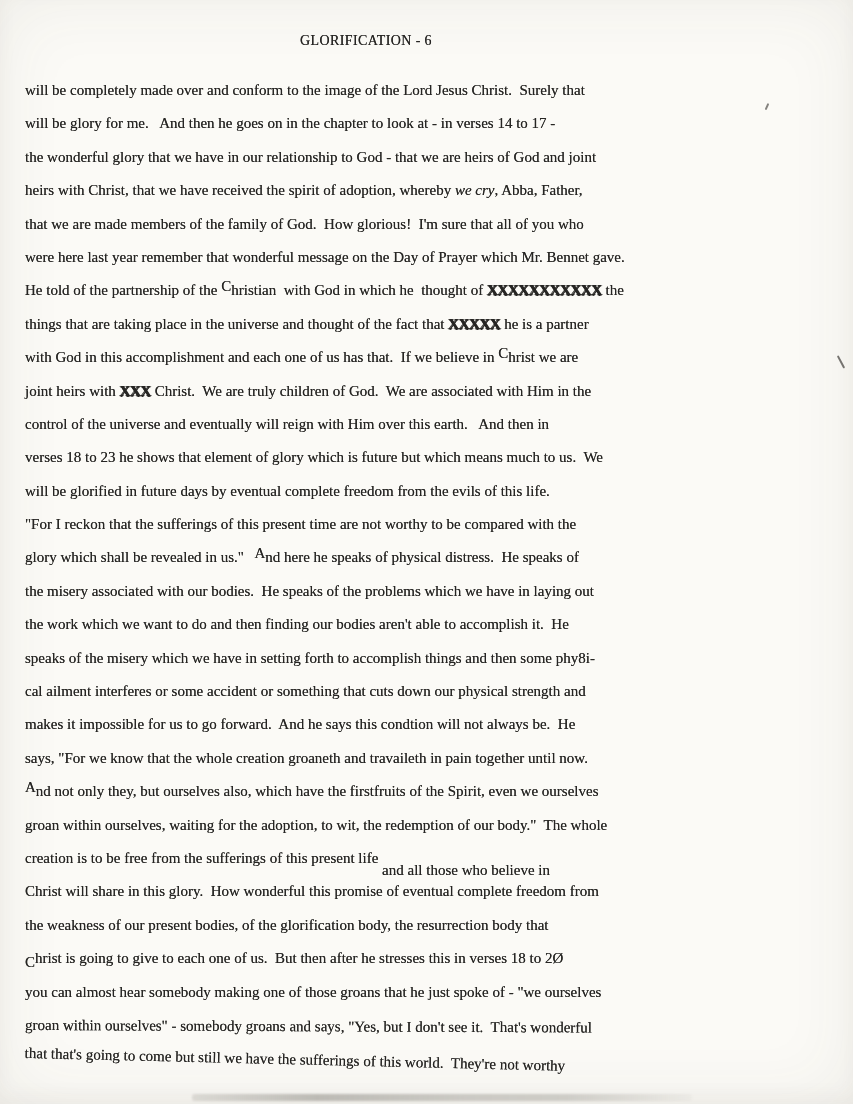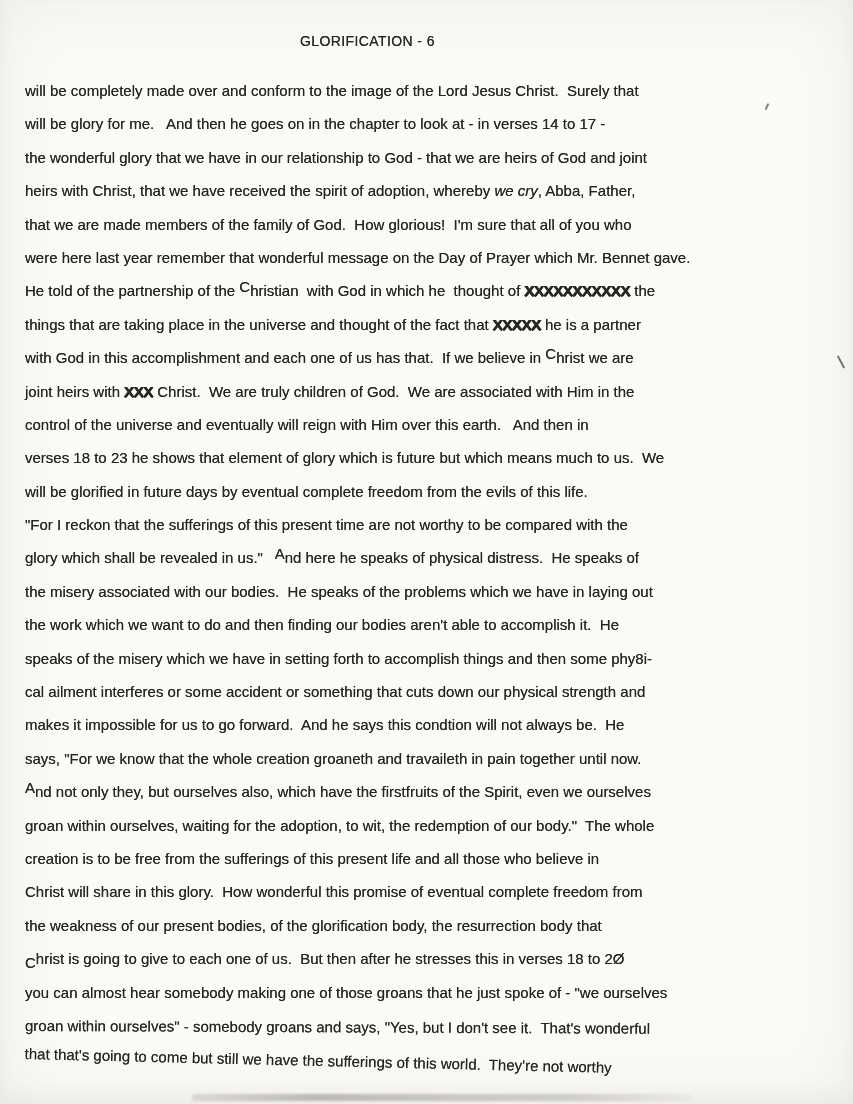--- a/index.html
+++ b/index.html
@@ -1,39 +1,39 @@
 <!DOCTYPE html>
 <html style="--paper: #fbfaf6; --ink: #262523;"><head>
 <meta charset="utf-8">
 <style>
   html,body{margin:0;padding:0;background:#e9e8e4;}
   .page{
     position:relative;width:853px;height:1104px;overflow:hidden;
     background:var(--paper,#fbfaf6);
     box-shadow:inset 0 0 70px rgba(70,68,60,0.07), inset 0 -8px 18px rgba(90,88,80,0.05);
-    font-family:Liberation Sans, sans-serif;
+    font-family:Liberation Serif, serif;
     color:var(--ink,#262523);
   }
   .title{
     position:absolute;left:300px;top:33px;
     font-size:14px;letter-spacing:0.4px;white-space:pre;
     text-shadow:0 0 0.5px rgba(38,37,35,0.85);
   }
   .lines{
     position:absolute;left:25px;top:74px;width:828px;
     font-size:15px;line-height:33.4px;white-space:pre;
     text-shadow:0 0 0.5px rgba(38,37,35,0.8);
   }
   .line{height:33.4px;}
   
   .s-i{font-style:italic;}
   .s-ov{text-shadow:0.9px 0 0 var(--ink,#262523), -0.9px 0 0 var(--ink,#262523), 0 0.6px 0 var(--ink,#262523);letter-spacing:-0.4px;}
   .s-up{position:relative;top:-4.5px;}
   .s-dn{position:relative;top:3.5px;}
-  .s-dn2{position:relative;top:0;}
+  .s-dn2{position:relative;top:12px;}
   
   .line:nth-child(29){transform:rotate(0.25deg);transform-origin:0 50%;}
   .line:nth-child(30){transform:rotate(1.35deg) translateY(-5px);transform-origin:0 0;}
   
   .tick-mark{
     position:absolute;left:766px;top:103px;width:1.6px;height:7px;
     background:#5d5b57;transform:rotate(24deg);border-radius:1px;opacity:.75;
   }
   .pen-mark{
     position:absolute;left:840px;top:355px;width:1.8px;height:14px;

